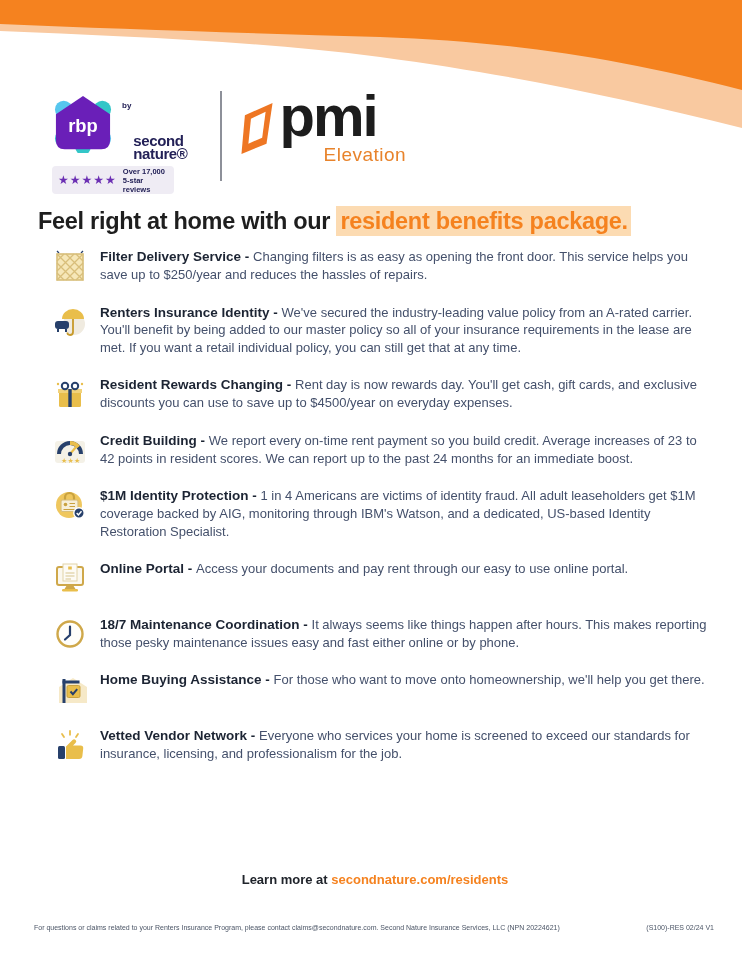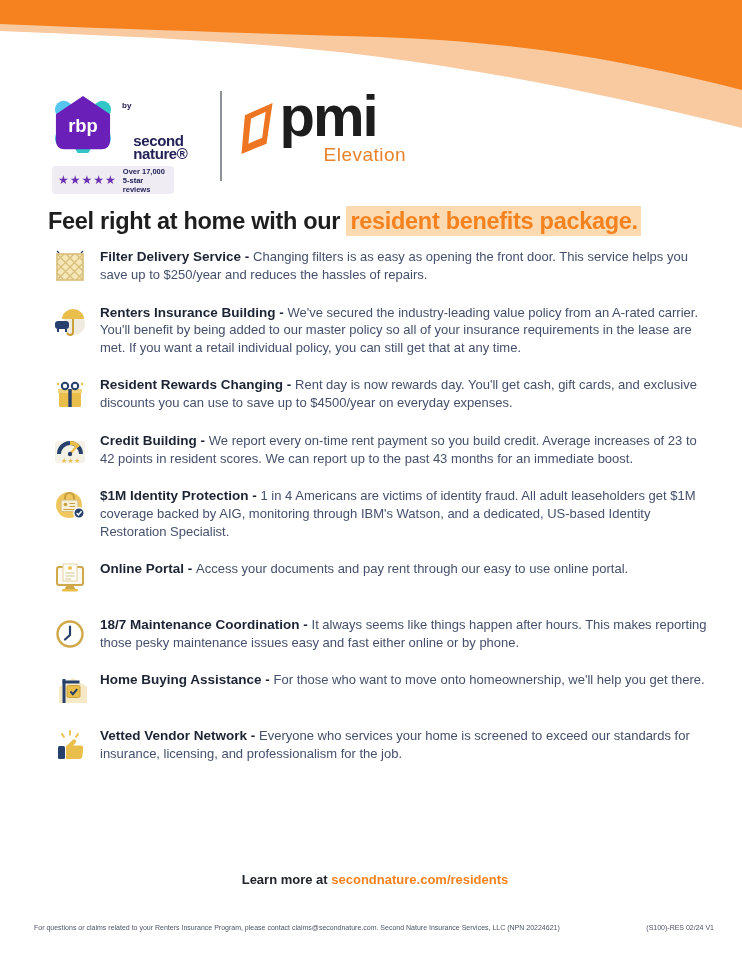--- a/index.html
+++ b/index.html
@@ -25,21 +25,21 @@
   .stars{color:#6B2FB3;font-size:12px;letter-spacing:1px;line-height:1;}
   .rating-text{margin-left:6px;display:flex;flex-direction:column;line-height:9px;}
   .rating-line{font-size:7.5px;color:#232157;font-weight:600;}
   .divider{width:1.5px;height:90px;background:#8d9099;margin:3px 16px 0 18px;}
   .pmi-wrap{display:flex;align-items:flex-start;margin-top:2px;}
   .pmi-icon{width:38px;height:62px;margin-top:8px;}
   .pmi-textcol{margin-left:4px;display:flex;flex-direction:column;}
   .pmi-name{font-size:58px;font-weight:800;color:#1d1d1d;line-height:52px;letter-spacing:-2px;}
   .pmi-sub{font-size:19px;color:#E8832B;font-weight:500;margin:2px 0 0 44px;letter-spacing:0.5px;}
   
-  .heading{position:absolute;top:208px;left:48px;width:650px;
+  .heading{position:absolute;top:208px;left:38px;width:650px;
     font-size:23.5px;font-weight:700;color:#1e1e1e;letter-spacing:-0.3px;}
   .heading .hl{color:#F5821F;background:#FCDBB2;font-weight:800;padding:2px 3px 2px 4px;}
   
   .benefits{position:absolute;top:248px;left:52px;width:656px;display:flex;flex-direction:column;}
   .benefit{display:flex;align-items:flex-start;margin-bottom:19.5px;min-height:36px;}
   .bicon{flex:0 0 36px;width:36px;height:36px;margin-right:12px;display:flex;
     align-items:center;justify-content:center;}
   .bicon svg{width:34px;height:34px;display:block;}
   .btext{margin:0;font-size:13px;line-height:17.8px;color:#44506B;}
   .btext b{font-size:13.5px;font-weight:800;color:#1C2433;}
@@ -124,21 +124,21 @@
       <span class="bicon">
         <svg viewBox="0 0 34 34">
           <circle cx="21" cy="19" r="11" fill="#F0EBE0"></circle>
           <path d="M9 14 A11 10 0 0 1 31 14 Z" fill="#E9BE4B"></path>
           <path d="M20 14 V27 q0 3 -3 3 q-2.6 0 -2.6 -2.4" stroke="#C79A2A" stroke-width="1.8" fill="none"></path>
           <rect x="2" y="16" width="14" height="8" rx="3" fill="#27406B"></rect>
           <rect x="4" y="24" width="2" height="3" fill="#27406B"></rect>
           <rect x="12" y="24" width="2" height="3" fill="#27406B"></rect>
         </svg>
       </span>
-      <p class="btext"><b>Renters Insurance Building - </b><span>We've secured the industry-leading value policy from an A-rated carrier. You'll benefit by being added to our master policy so all of your insurance requirements in the lease are met. If you want a retail individual policy, you can still get that at any time.</span></p>
+      <p class="btext"><b>Renters Insurance Identity - </b><span>We've secured the industry-leading value policy from an A-rated carrier. You'll benefit by being added to our master policy so all of your insurance requirements in the lease are met. If you want a retail individual policy, you can still get that at any time.</span></p>
     </div>
 
     <div class="benefit">
       <span class="bicon">
         <svg viewBox="0 0 34 34">
           <circle cx="5" cy="7" r="1.2" fill="#E9BE4B"></circle>
           <circle cx="29" cy="7" r="1.2" fill="#E9BE4B"></circle>
           <rect x="6" y="13" width="22" height="17" rx="1.5" fill="#E9BE4B"></rect>
           <rect x="5" y="12" width="24" height="4" fill="#F2D27A"></rect>
           <rect x="15.3" y="12" width="3.4" height="18" fill="#27406B"></rect>
@@ -155,21 +155,21 @@
           <rect x="2" y="8" width="30" height="22" rx="3" fill="#F4F1E7"></rect>
           <path d="M6 21 A11 11 0 0 1 28 21" stroke="#27406B" stroke-width="4" fill="none"></path>
           <path d="M17 10 A11 11 0 0 1 25.5 14" stroke="#E9BE4B" stroke-width="4" fill="none"></path>
           <path d="M17 21 L23.5 13.5" stroke="#E9BE4B" stroke-width="2.2"></path>
           <circle cx="17" cy="21" r="2.2" fill="#27406B"></circle>
           <text x="8" y="30" font-size="7" fill="#E9BE4B" font-family="DejaVu Sans, sans-serif">★</text>
           <text x="14.5" y="30" font-size="7" fill="#E9BE4B" font-family="DejaVu Sans, sans-serif">★</text>
           <text x="21" y="30" font-size="7" fill="#E9BE4B" font-family="DejaVu Sans, sans-serif">★</text>
         </svg>
       </span>
-      <p class="btext"><b>Credit Building - </b><span>We report every on-time rent payment so you build credit. Average increases of 23 to 42 points in resident scores. We can report up to the past 43 months for an immediate boost.</span></p>
+      <p class="btext"><b>Credit Building - </b><span>We report every on-time rent payment so you build credit. Average increases of 23 to 42 points in resident scores. We can report up to the past 24 months for an immediate boost.</span></p>
     </div>
 
     <div class="benefit">
       <span class="bicon">
         <svg viewBox="0 0 34 34">
           <circle cx="16" cy="17" r="13" fill="#EFC75E"></circle>
           <path d="M12 12 v-2.5 a4.5 4.5 0 0 1 9 0 V12" stroke="#C9A23F" stroke-width="2.2" fill="none"></path>
           <rect x="8" y="12" width="17" height="11.5" rx="1.5" fill="#F7EFD8" stroke="#D8BE7A" stroke-width="1.2"></rect>
           <circle cx="12.5" cy="16.5" r="1.8" fill="#C9A23F"></circle>
           <path d="M16.5 15.5 H22 M16.5 18.5 H22 M10.5 21.5 H22" stroke="#C9A23F" stroke-width="1.2"></path>

